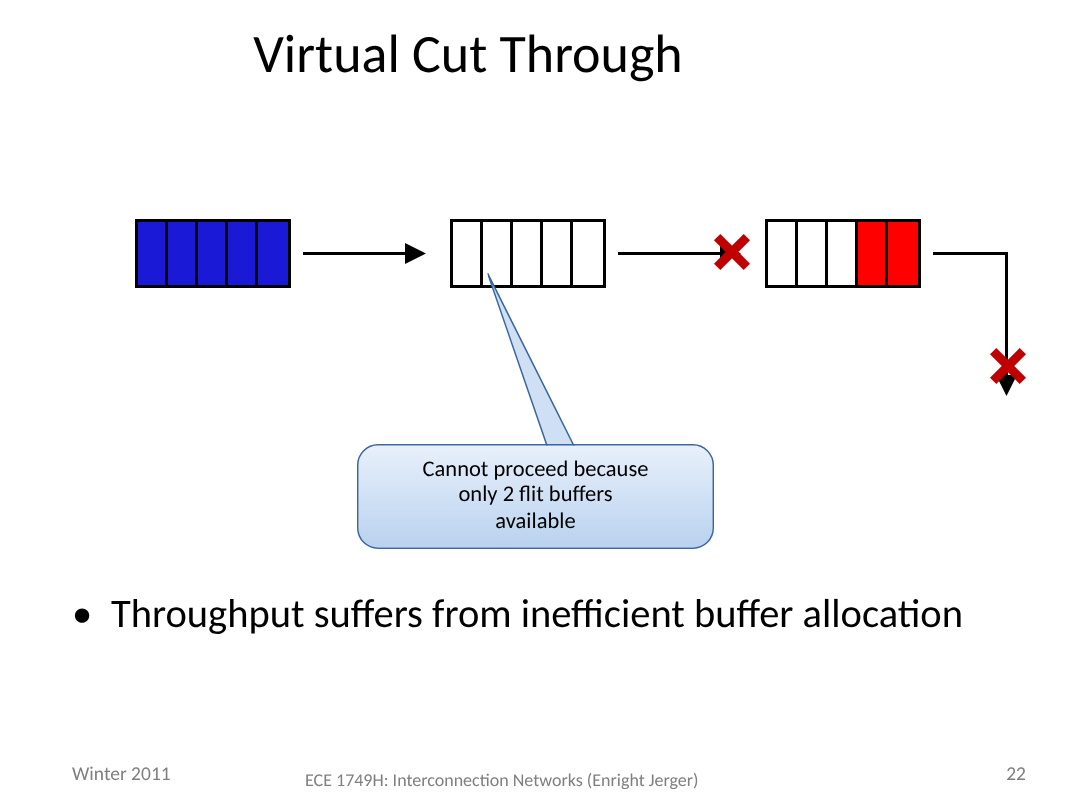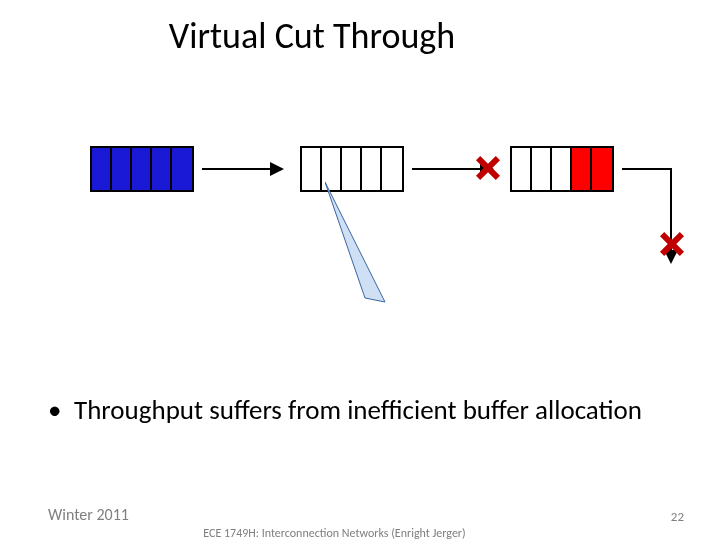--- a/index.html
+++ b/index.html
@@ -44,22 +44,22 @@
   .callout { position: absolute; top: 296px; left: 238px; width: 238px; background: linear-gradient(#e8f0fb, #b9d2ef); border: 1px solid #3a66a3; border-radius: 14px; padding: 8px 12px; text-align: center; font-size: 15px; line-height: 1.15; }
   
   .tail-svg { position: absolute; top: 182px; left: 325px; width: 80px; height: 126px; pointer-events: none; }
 
   
   .bullet { position: absolute; top: 394px; left: 48px; width: 620px; font-size: 27px; line-height: 1.15; }
   .bullet-mark { display: inline-block; width: 26px; vertical-align: top; }
   .bullet-text { display: inline-block; width: 590px; vertical-align: top; }
 
   
-  .footer-left { position: absolute; bottom: 16px; left: 48px; font-size: 16px; color: #7f7f7f; }
-  .footer-center { position: absolute; bottom: 0; left: 0; width: 669px; text-align: center; font-size: 12px; color: #7f7f7f; }
+  .footer-left { position: absolute; bottom: 16px; left: 48px; font-size: 13px; color: #7f7f7f; }
+  .footer-center { position: absolute; bottom: 12px; left: 0; width: 669px; text-align: center; font-size: 12px; color: #7f7f7f; }
   .footer-right { position: absolute; bottom: 16px; right: 36px; font-size: 13px; color: #7f7f7f; }
 </style>
 </head>
 <body>
 
 <div class="slide">
   <div class="title">Virtual Cut Through</div>
 
   <div class="buffer buf1">
     <div class="cell blue"></div>
@@ -91,20 +91,25 @@
   </div>
 
   <div class="arrow3"></div>
   <div class="arrow3v"></div>
   <div class="xmark x2"></div>
 
   <svg class="tail-svg" viewBox="0 0 80 126" preserveAspectRatio="none">
     <polygon points="0,0 40,116 60,120" fill="#cfe0f4" stroke="#3a66a3" stroke-width="1"></polygon>
   </svg>
 
+  <div class="callout">
+    <span>Cannot proceed because</span><br>
+    <span>only 2 flit buffers</span><br>
+    <span>available</span>
+  </div>
 
   <div class="bullet">
     <span class="bullet-mark">•</span><span class="bullet-text">Throughput suffers from inefficient buffer allocation</span>
   </div>
 
   <div class="footer-left">Winter 2011</div>
   <div class="footer-center">ECE 1749H: Interconnection Networks (Enright Jerger)</div>
   <div class="footer-right">22</div>
 </div>
 

